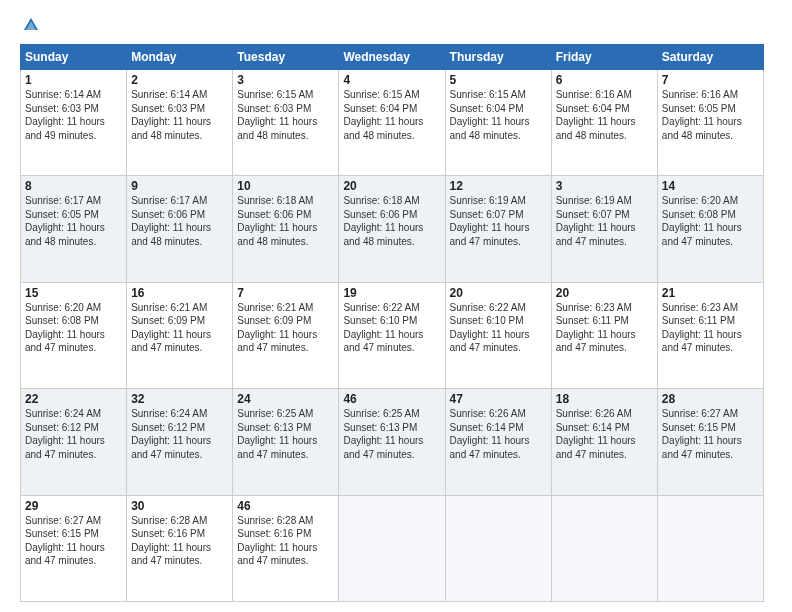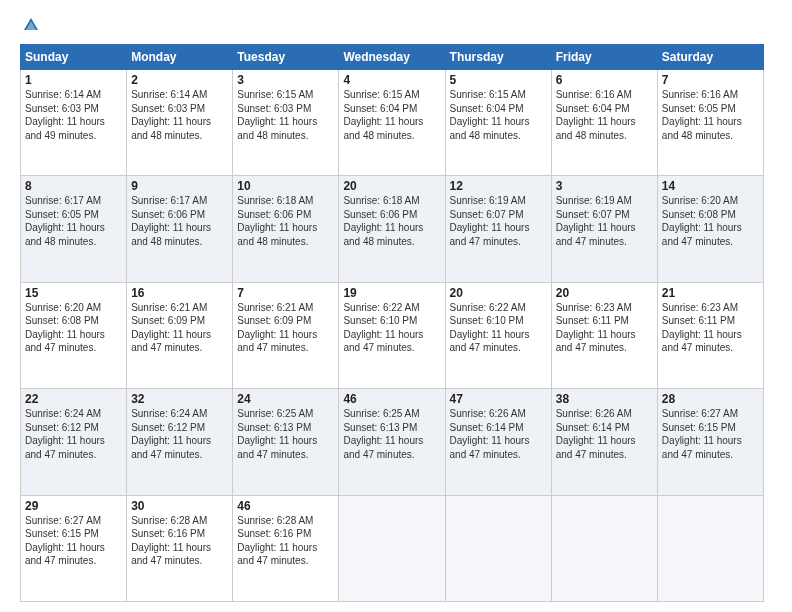--- a/index.html
+++ b/index.html
@@ -322,21 +322,21 @@
 and 47 minutes.</div>
           </td>
           <td>
             <span class="day-num">47</span>
             <div class="day-info" style="white-space: pre-line;">Sunrise: 6:26 AM
 Sunset: 6:14 PM
 Daylight: 11 hours
 and 47 minutes.</div>
           </td>
           <td>
-            <span class="day-num">38</span>
+            <span class="day-num">18</span>
             <div class="day-info" style="white-space: pre-line;">Sunrise: 6:26 AM
 Sunset: 6:14 PM
 Daylight: 11 hours
 and 47 minutes.</div>
           </td>
           <td>
             <span class="day-num">28</span>
             <div class="day-info" style="white-space: pre-line;">Sunrise: 6:27 AM
 Sunset: 6:15 PM
 Daylight: 11 hours

